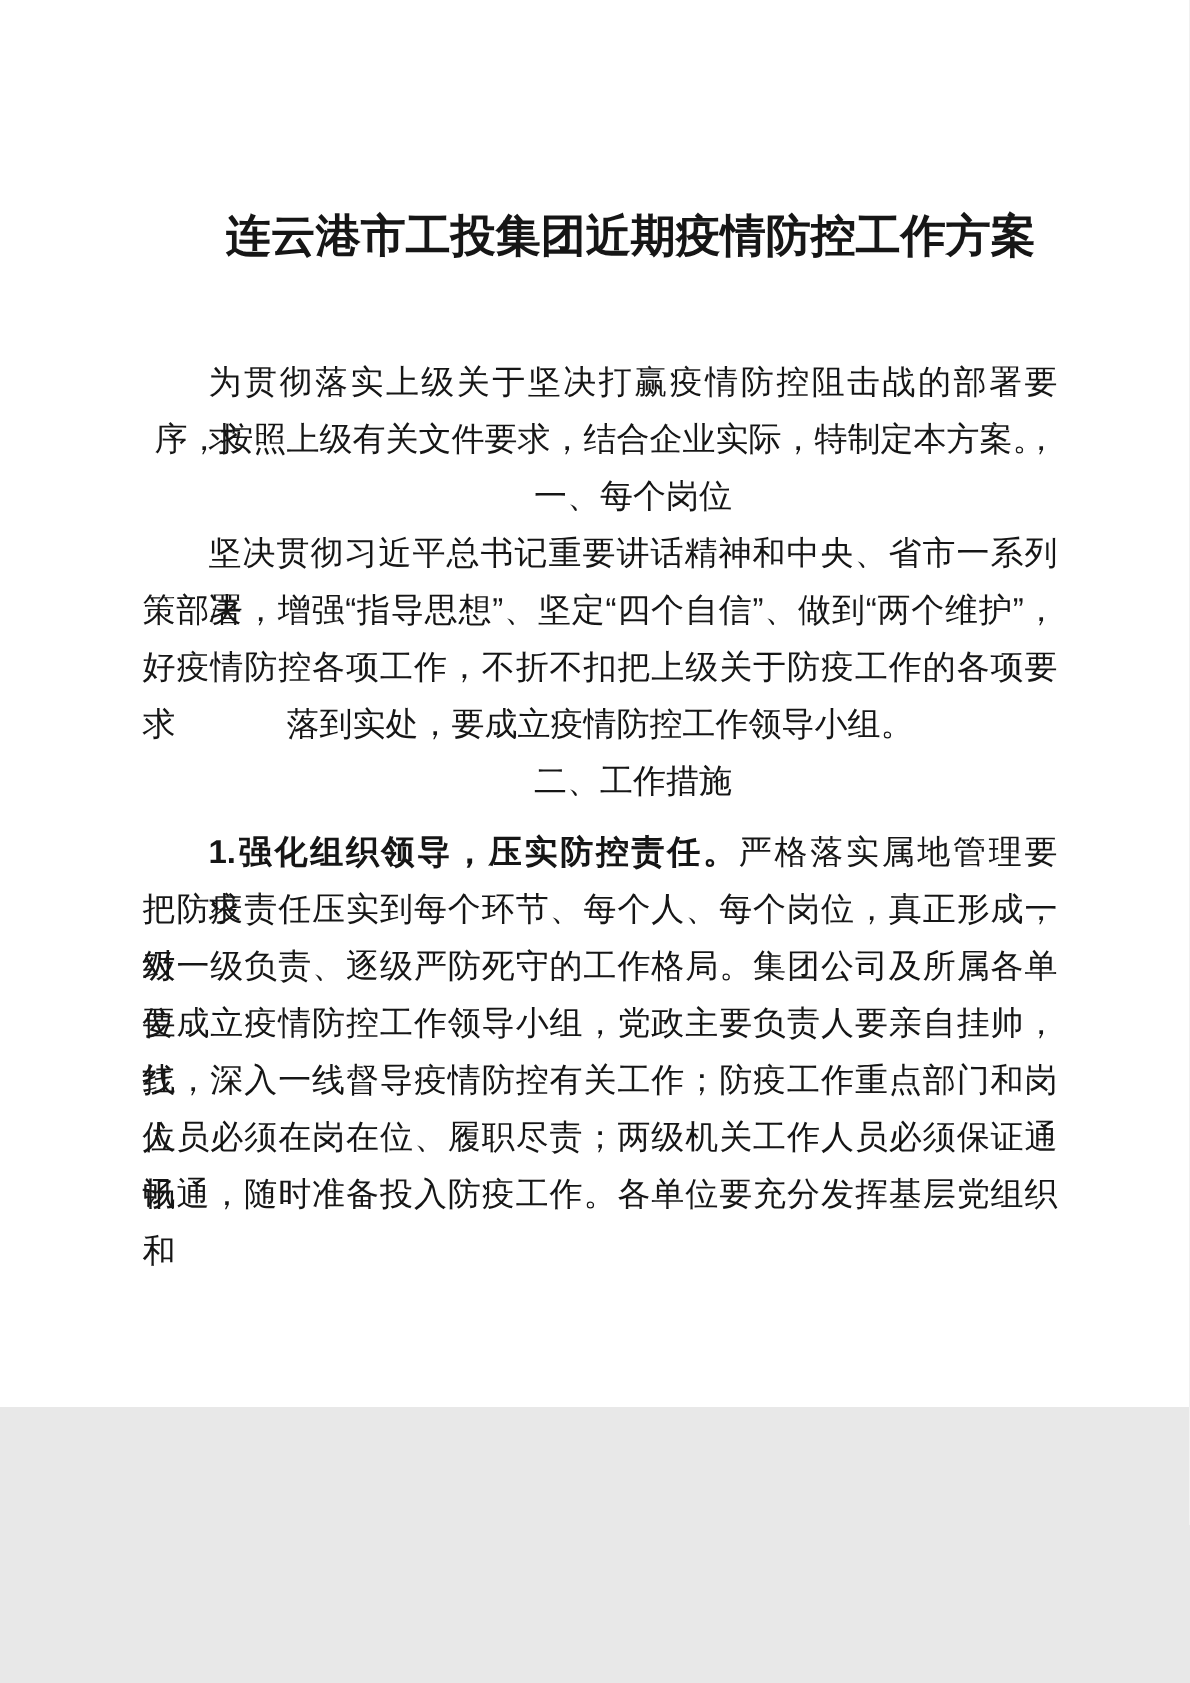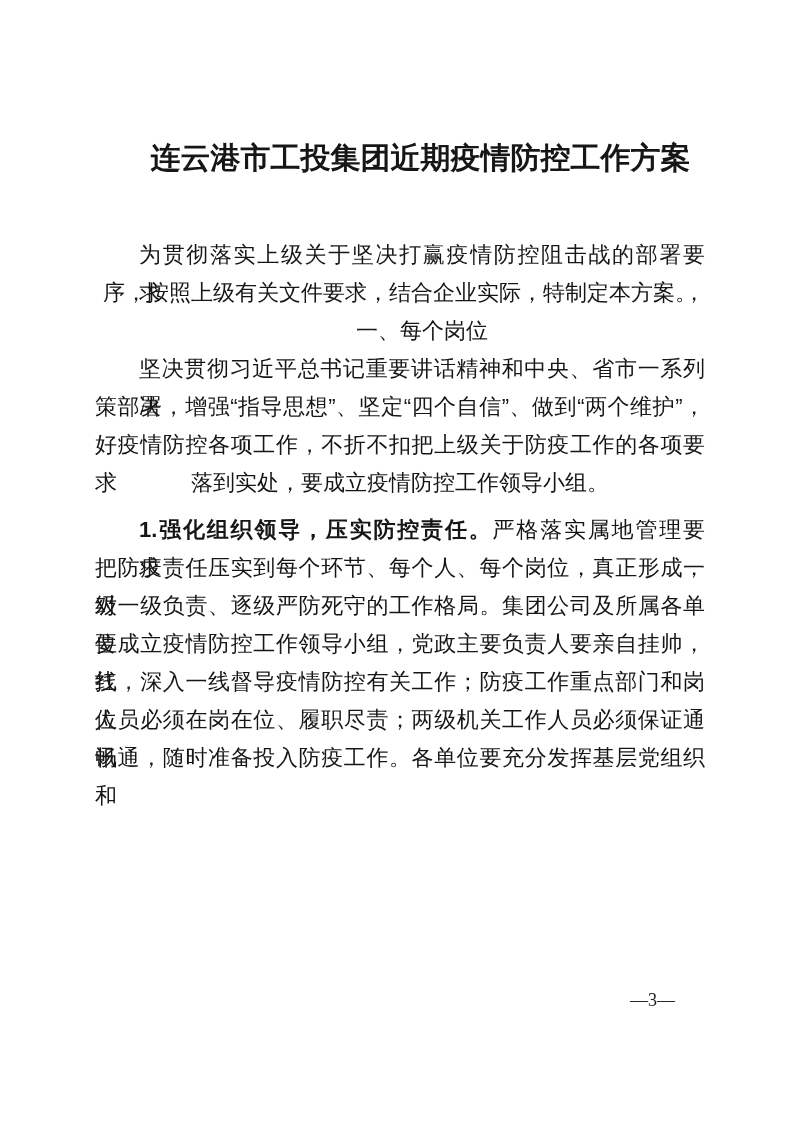--- a/index.html
+++ b/index.html
@@ -4,21 +4,21 @@
 <style>
   html, body {
     margin: 0;
     padding: 0;
     background: #e8e8e8;
     font-family: "Liberation Sans", sans-serif;
   }
   .page {
     position: relative;
     width: 793px;
-    height: 1122px;
+    height: 938px;
     background: #ffffff;
     color: #161616;
     overflow: hidden;
     margin: 0 auto;
   }
   .doc-title {
     position: absolute;
     top: 139px;
     left: 0;
     width: 100%;
@@ -77,20 +77,21 @@
   <h1 class="doc-title">连云港市工投集团近期疫情防控工作方案</h1>
 
   <div class="doc-body" id="doc-lines">
       <div class="line justify indent"><span>为贯彻落实上级关于坚决打赢疫情防控阻击战的部署要求，</span></div>
       <div class="line"><span>序，按照上级有关文件要求，结合企业实际，特制定本方案。</span></div>
       <div class="line indent"><span>一、每个岗位</span></div>
       <div class="line justify indent"><span>坚决贯彻习近平总书记重要讲话精神和中央、省市一系列决</span></div>
       <div class="line justify"><span>策部署，增强“指导思想”、坚定“四个自信”、做到“两个维护”，</span></div>
       <div class="line justify"><span>好疫情防控各项工作，不折不扣把上级关于防疫工作的各项要求</span></div>
       <div class="line"><span>落到实处，要成立疫情防控工作领导小组。</span></div>
+      <div class="line indent"><span>二、工作措施</span></div>
       <div class="line justify indent gap"><span class="bold">1.强化组织领导，压实防控责任。</span><span>严格落实属地管理要求，</span></div>
       <div class="line justify"><span>把防疫责任压实到每个环节、每个人、每个岗位，真正形成一级</span></div>
       <div class="line justify"><span>对一级负责、逐级严防死守的工作格局。集团公司及所属各单位</span></div>
       <div class="line justify"><span>要成立疫情防控工作领导小组，党政主要负责人要亲自挂帅，扛</span></div>
       <div class="line justify"><span>线，深入一线督导疫情防控有关工作；防疫工作重点部门和岗位</span></div>
       <div class="line justify"><span>人员必须在岗在位、履职尽责；两级机关工作人员必须保证通讯</span></div>
       <div class="line justify"><span>畅通，随时准备投入防疫工作。各单位要充分发挥基层党组织和</span></div>
     </div>
 
   <div class="page-number">—3—</div>

